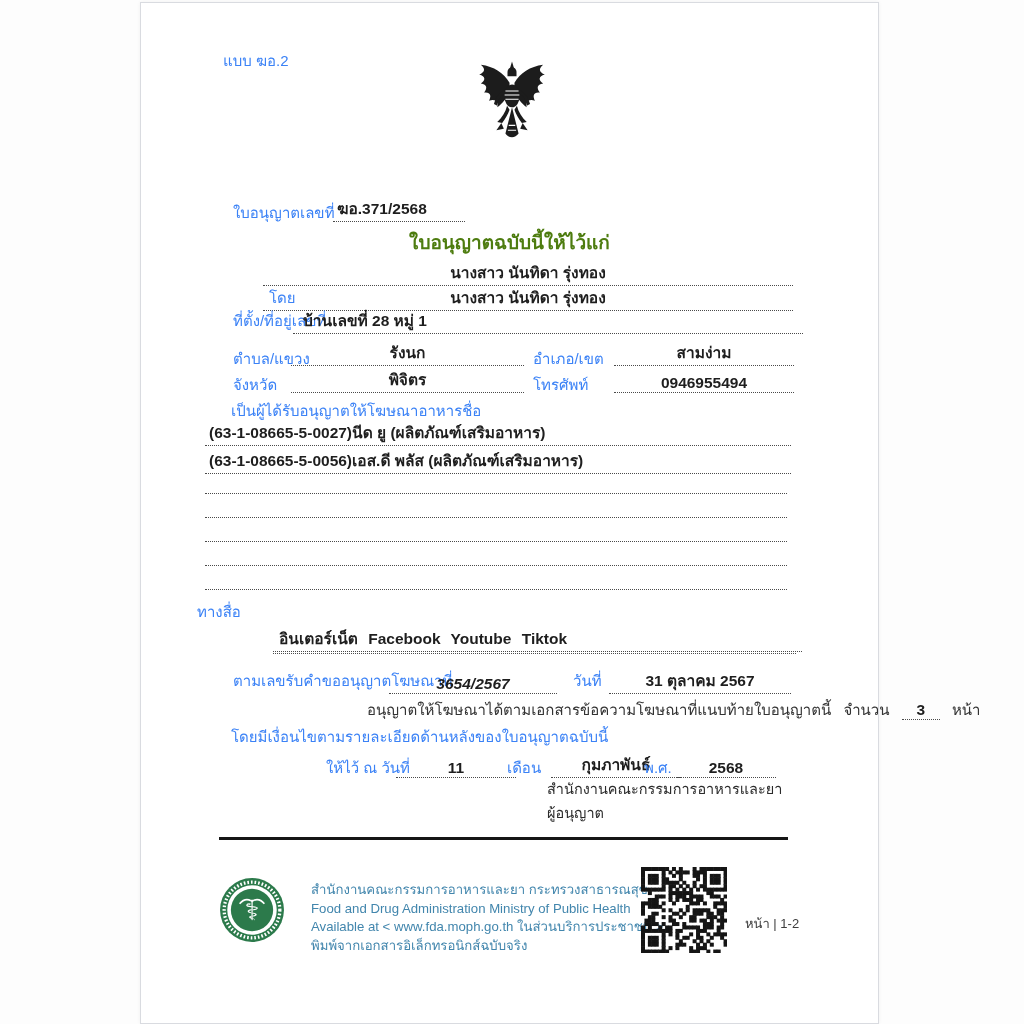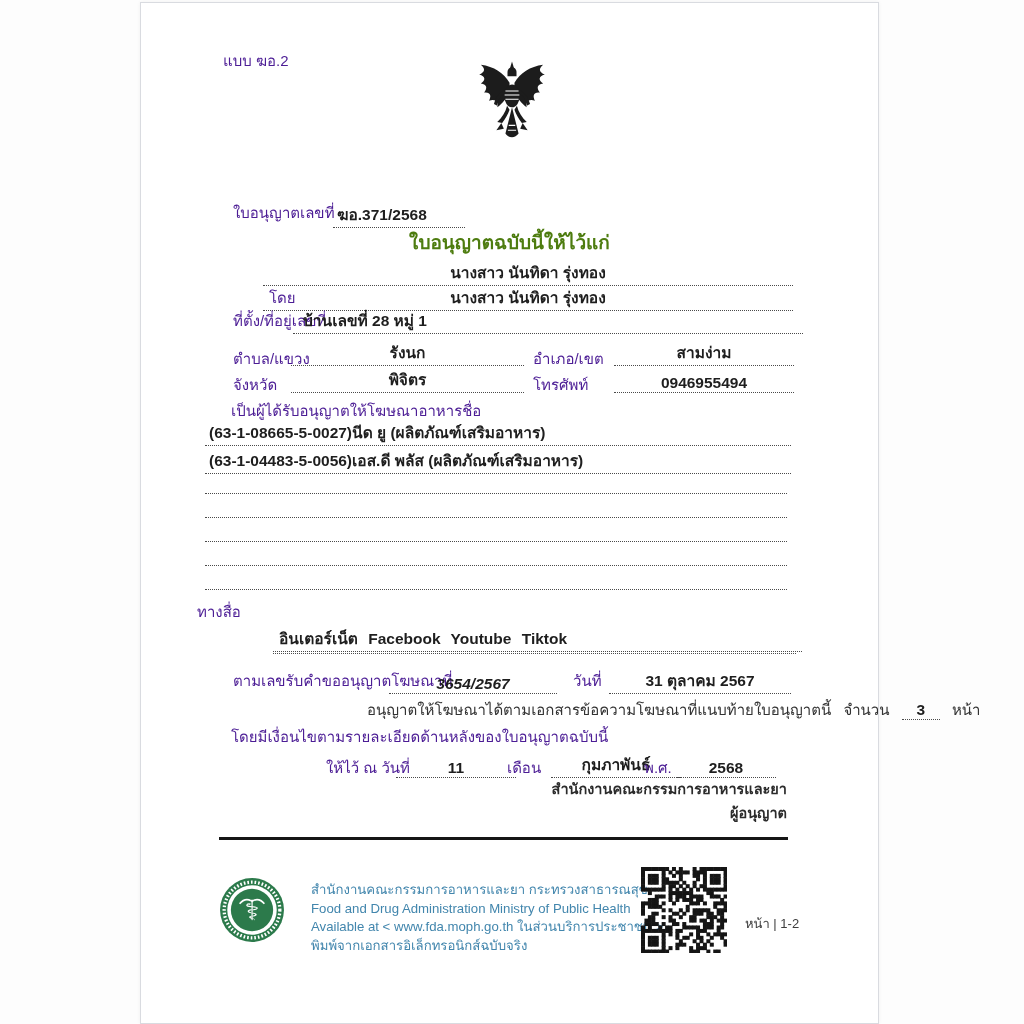--- a/index.html
+++ b/index.html
@@ -10,38 +10,38 @@
     color:#2b2b2b;
     overflow:hidden;
   }
   .sheet{
     position:absolute;left:140px;top:2px;width:737px;height:1020px;
     background:#ffffff;
     border:1px solid #d9dbe0;
     box-shadow:0 0 4px rgba(0,0,0,0.05);
   }
   .abs{position:absolute;}
-  .lbl{font-size:15px;color:#4c1d95;white-space:nowrap;}
+  .lbl{font-size:15px;color:#3b82f6;white-space:nowrap;}
   .field{
     border-bottom:1px dotted #4a4a4a;
     font-weight:700;font-size:15.5px;color:#1e1e1e;
     display:flex;align-items:flex-end;justify-content:center;
     white-space:nowrap;
   }
   .field.left{justify-content:flex-start;}
   .rule{border-bottom:1px dotted #4a4a4a;height:0;}
   .title{
     left:0;top:156px;width:100%;text-align:center;
     font-size:23px;font-weight:700;color:#161616;letter-spacing:.5px;
   }
   .heading2{
     left:0;top:224px;width:100%;text-align:center;
     font-size:19px;font-weight:700;color:#4d7c0f;
   }
-  .center-txt{text-align:right;font-weight:bold;}
+  .center-txt{text-align:left;}
   .footer-text{
     font-size:13.2px;line-height:18.5px;color:var(--footer_blue,#4286ad);
     white-space:nowrap;
   }
   .thickline{background:#161616;height:3px;}
   .media-field{word-spacing:6px;margin-top:30px;}
   .pages-row{font-size:15px;color:#333;white-space:nowrap;}
   .pages-count{
     display:inline-block;width:38px;text-align:center;
     border-bottom:1px dotted #4a4a4a;
@@ -75,21 +75,21 @@
       </g>
       <g stroke="#ffffff" stroke-width="1.3" fill="none">
         <path d="M42 38 h16 M41 43 h18 M42 48 h16"></path>
         <path d="M46 80 h8 M45 86 h10"></path>
       </g>
     </svg>
   </div>
 
 
   <div class="abs lbl" style="left:92px;top:198px;">ใบอนุญาตเลขที่</div>
-  <div class="abs field left" style="left:192px;top:194px;width:128px;height:24px;padding-left:4px;margin-top:6px;">ฆอ.371/2568</div>
+  <div class="abs field left" style="left:192px;top:194px;width:128px;height:24px;padding-left:4px;">ฆอ.371/2568</div>
 
   <div class="abs heading2">ใบอนุญาตฉบับนี้ให้ไว้แก่</div>
 
   <div class="abs field" style="left:122px;top:256px;width:530px;height:26px;">นางสาว นันทิดา รุ่งทอง</div>
 
   <div class="abs lbl" style="left:92px;top:283px;margin-left:36px;">โดย</div>
   <div class="abs field" style="left:122px;top:282px;width:530px;height:25px;">นางสาว นันทิดา รุ่งทอง</div>
 
   <div class="abs lbl" style="left:92px;top:306px;">ที่ตั้ง/ที่อยู่เลขที่</div>
   <div class="abs field left" style="left:152px;top:304px;width:500px;height:26px;padding-left:10px;">บ้านเลขที่ 28 หมู่ 1</div>
@@ -100,21 +100,21 @@
   <div class="abs field" style="left:473px;top:340px;width:180px;height:22px;">สามง่าม</div>
 
   <div class="abs lbl" style="left:92px;top:370px;">จังหวัด</div>
   <div class="abs field" style="left:150px;top:366px;width:233px;height:23px;">พิจิตร</div>
   <div class="abs lbl" style="left:392px;top:370px;text-align:right;">โทรศัพท์</div>
   <div class="abs field" style="left:473px;top:366px;width:180px;height:23px;">0946955494</div>
 
   <div class="abs lbl" style="left:90px;top:396px;">เป็นผู้ได้รับอนุญาตให้โฆษณาอาหารชื่อ</div>
 
   <div class="abs field left" style="left:64px;top:418px;width:582px;height:24px;padding-left:4px;">(63-1-08665-5-0027)นีด ยู (ผลิตภัณฑ์เสริมอาหาร)</div>
-  <div class="abs field left" style="left:64px;top:446px;width:582px;height:24px;padding-left:4px;">(63-1-04483-5-0056)เอส.ดี พลัส (ผลิตภัณฑ์เสริมอาหาร)</div>
+  <div class="abs field left" style="left:64px;top:446px;width:582px;height:24px;padding-left:4px;">(63-1-08665-5-0056)เอส.ดี พลัส (ผลิตภัณฑ์เสริมอาหาร)</div>
 
   <div class="abs rule" style="left:64px;top:490px;width:582px;"></div>
   <div class="abs rule" style="left:64px;top:514px;width:582px;"></div>
   <div class="abs rule" style="left:64px;top:538px;width:582px;"></div>
   <div class="abs rule" style="left:64px;top:562px;width:582px;"></div>
   <div class="abs rule" style="left:64px;top:586px;width:582px;"></div>
 
   <div class="abs lbl" style="left:56px;top:597px;">ทางสื่อ</div>
   <div class="abs field left media-field" style="left:132px;top:594px;width:523px;height:24px;padding-left:6px;">อินเตอร์เน็ต Facebook Youtube Tiktok</div>
   <div class="abs rule" style="left:132px;top:650px;width:523px;"></div>

